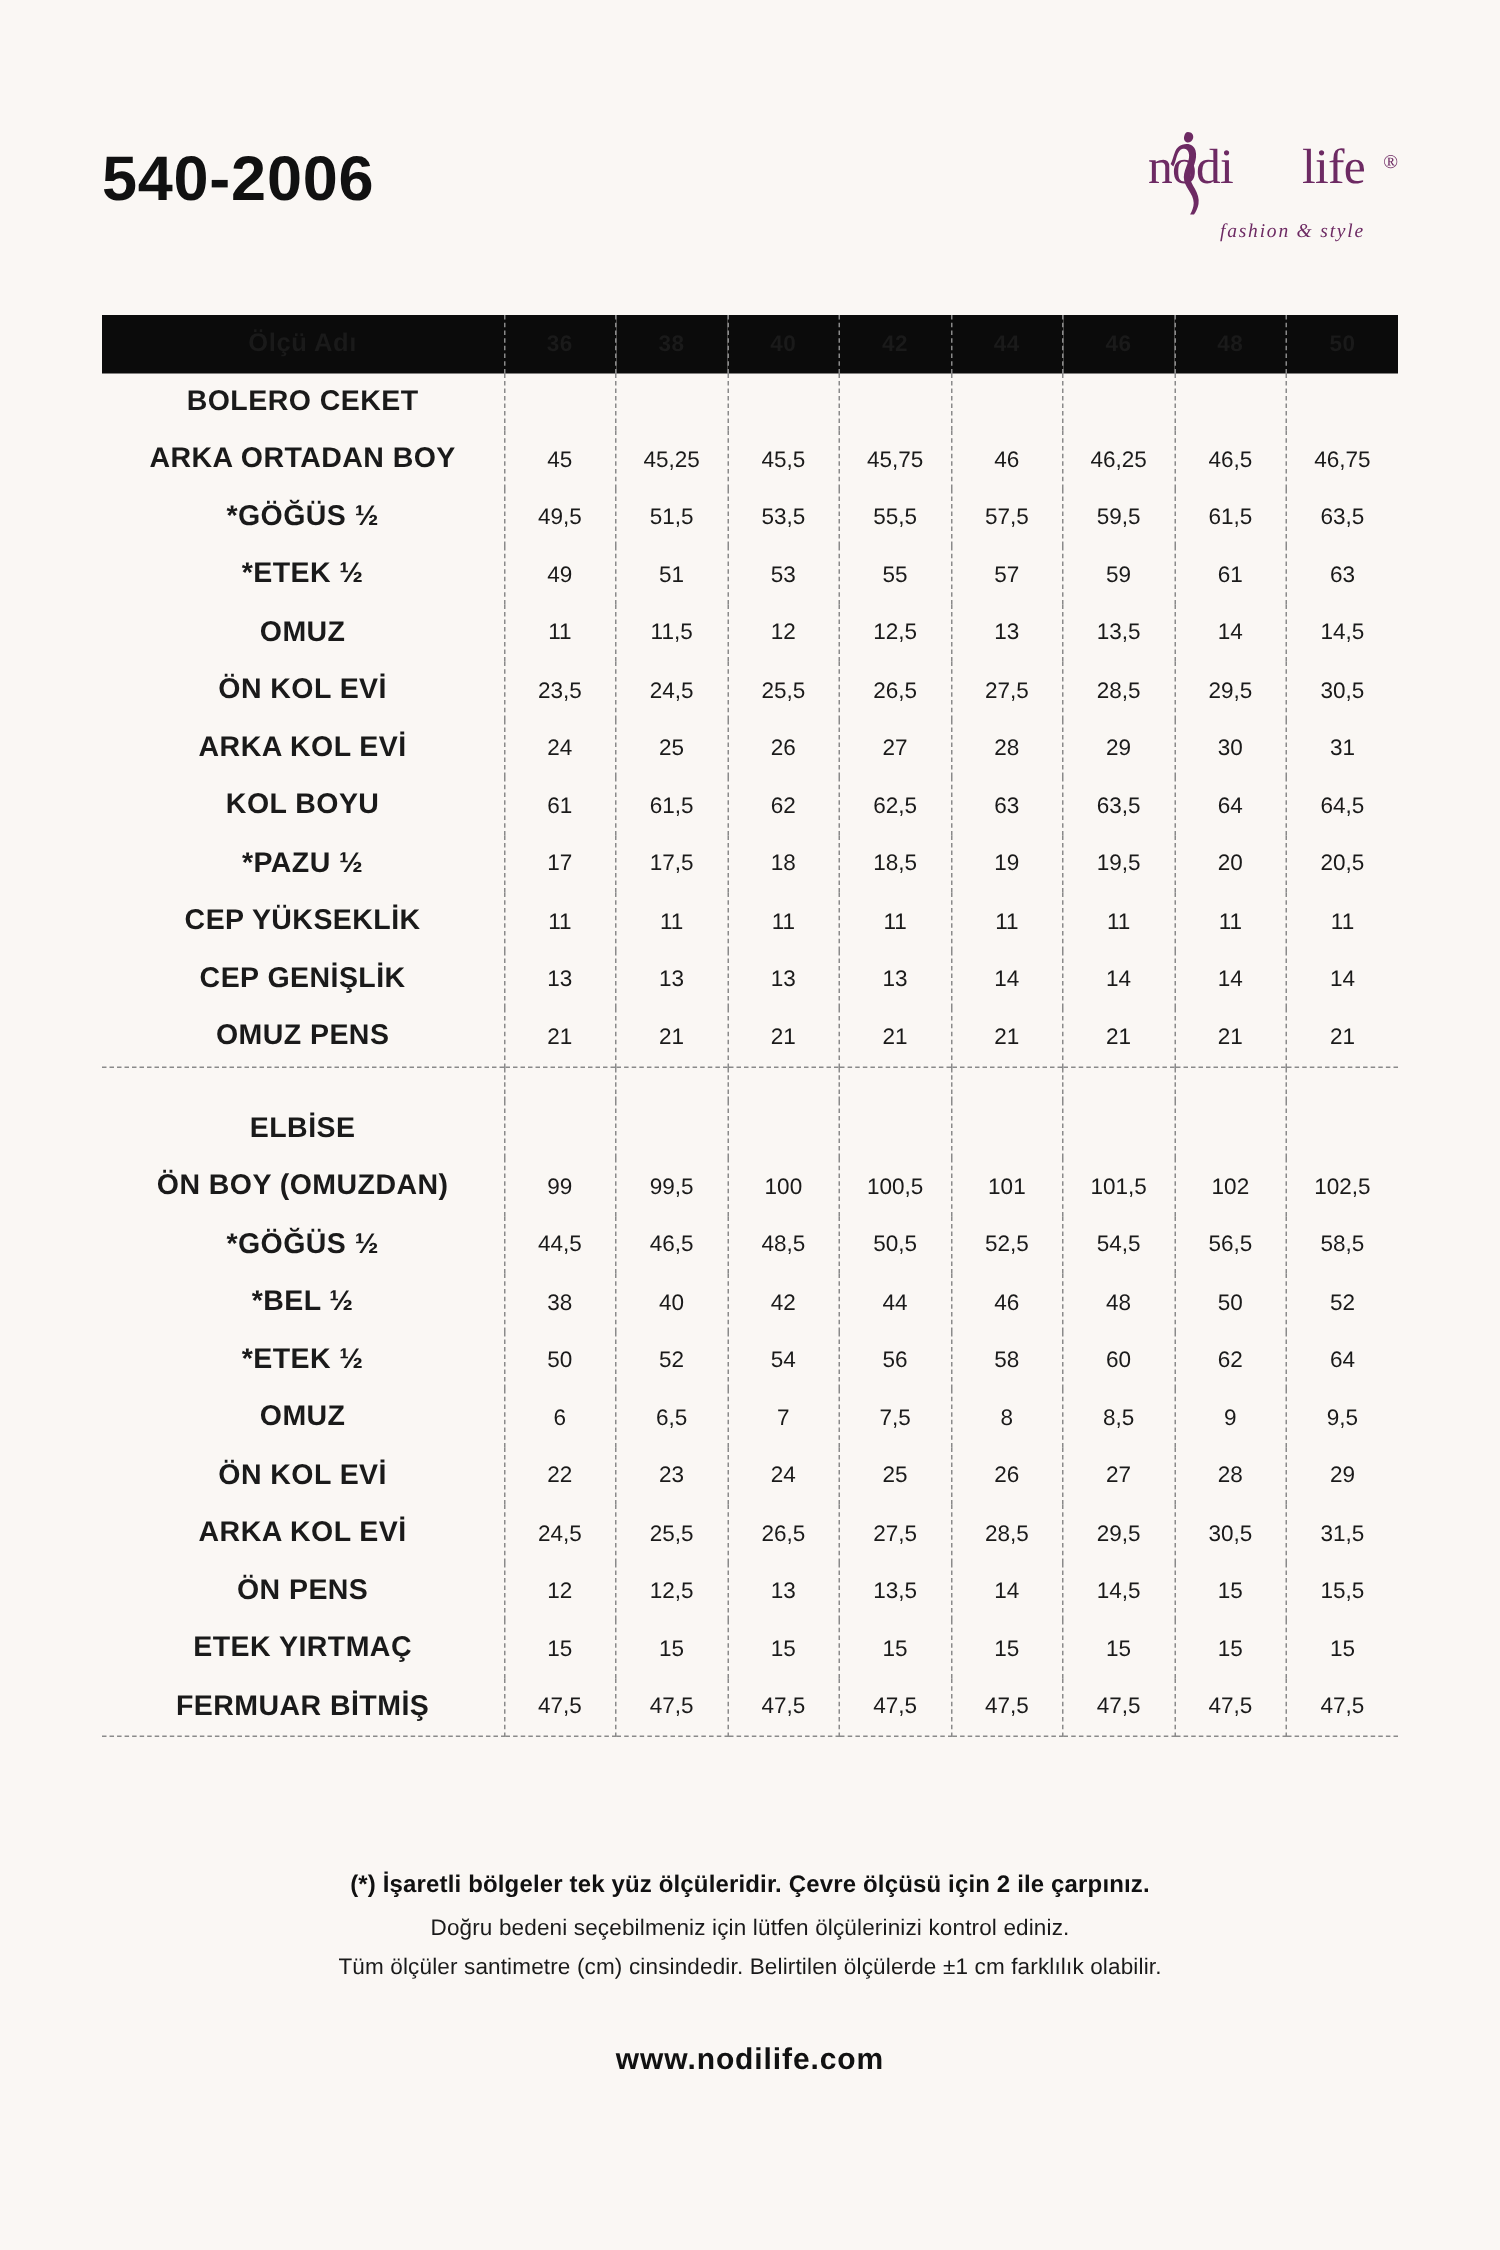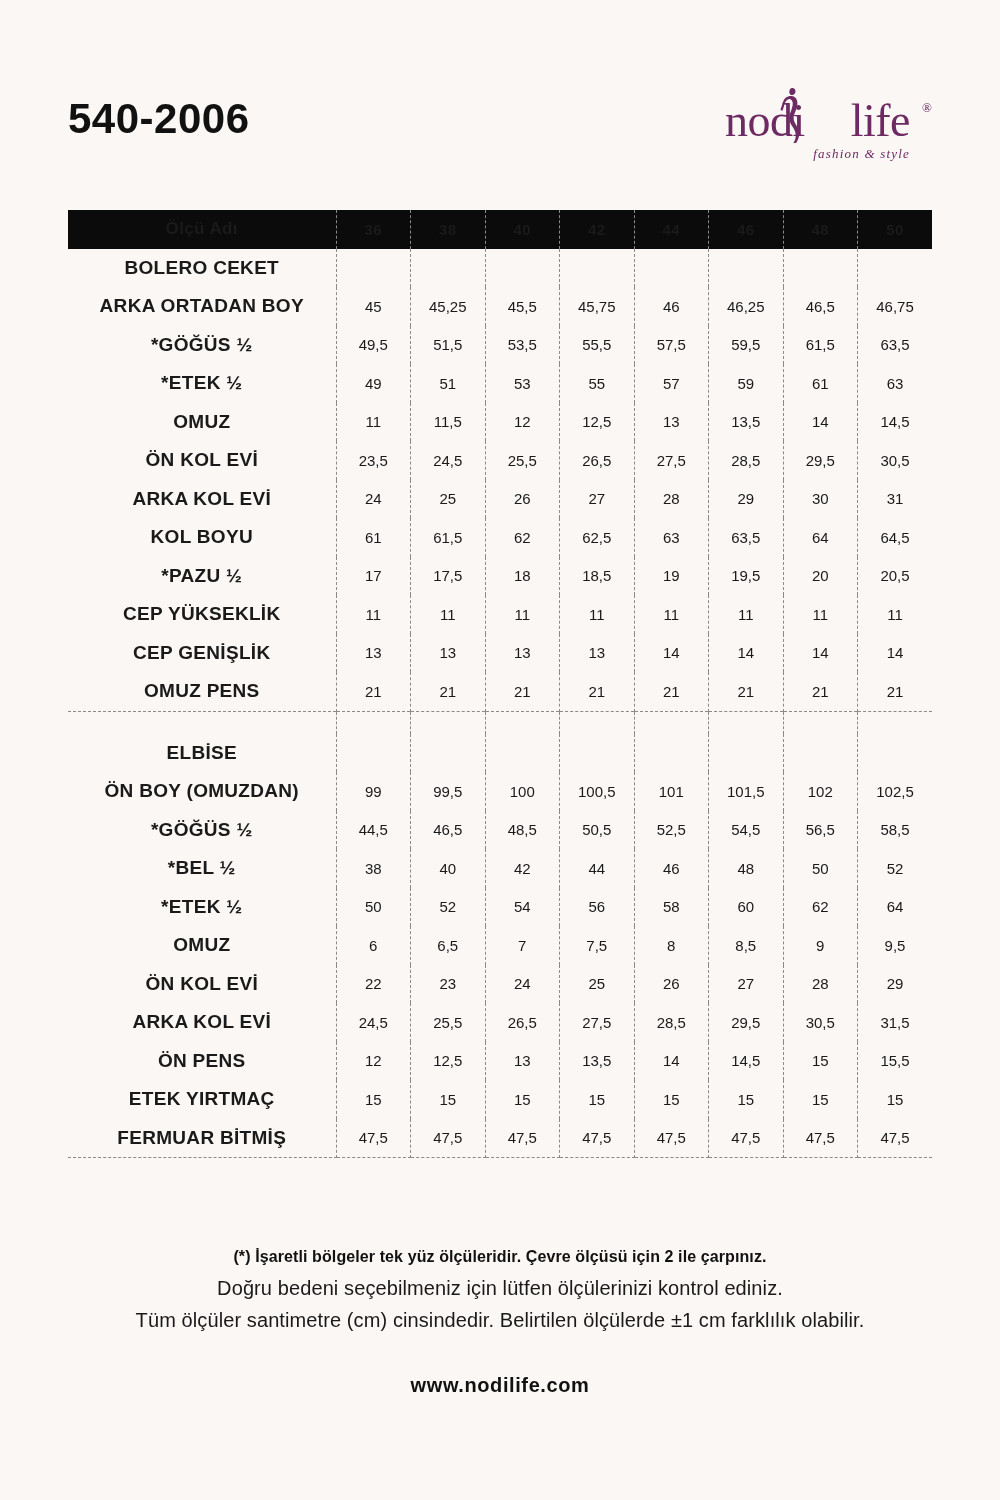--- a/index.html
+++ b/index.html
@@ -47,21 +47,21 @@
     position: absolute;
     right: 0;
     top: 2px;
     width: 330px;
     height: 80px;
   }
   .brand-word {
     position: absolute;
     right: 22px;
     top: 0px;
-    font-size: 46px;
+    font-size: 33px;
     font-family: "Liberation Serif", serif;
     color: #6d2a63;
     letter-spacing: -0.5px;
     white-space: nowrap;
   }
   .brand-word .nodi { font-style: normal; }
   .brand-word .life { font-style: normal; }
   .brand-figure {
     position: absolute;
     right: 128px;
@@ -159,21 +159,21 @@
     text-align: center;
   }
   .footer .note-strong {
     font-size: 16px;
     font-weight: bold;
     color: #111;
     margin-bottom: 11px;
     letter-spacing: 0.1px;
   }
   .footer .note {
-    font-size: 20px;
+    font-size: 15px;
     color: #1a1a1a;
     margin-bottom: 9px;
     letter-spacing: 0.1px;
   }
   .footer .site {
     margin-top: 42px;
     font-size: 20px;
     font-weight: bold;
     letter-spacing: 0.6px;
     color: #111;

